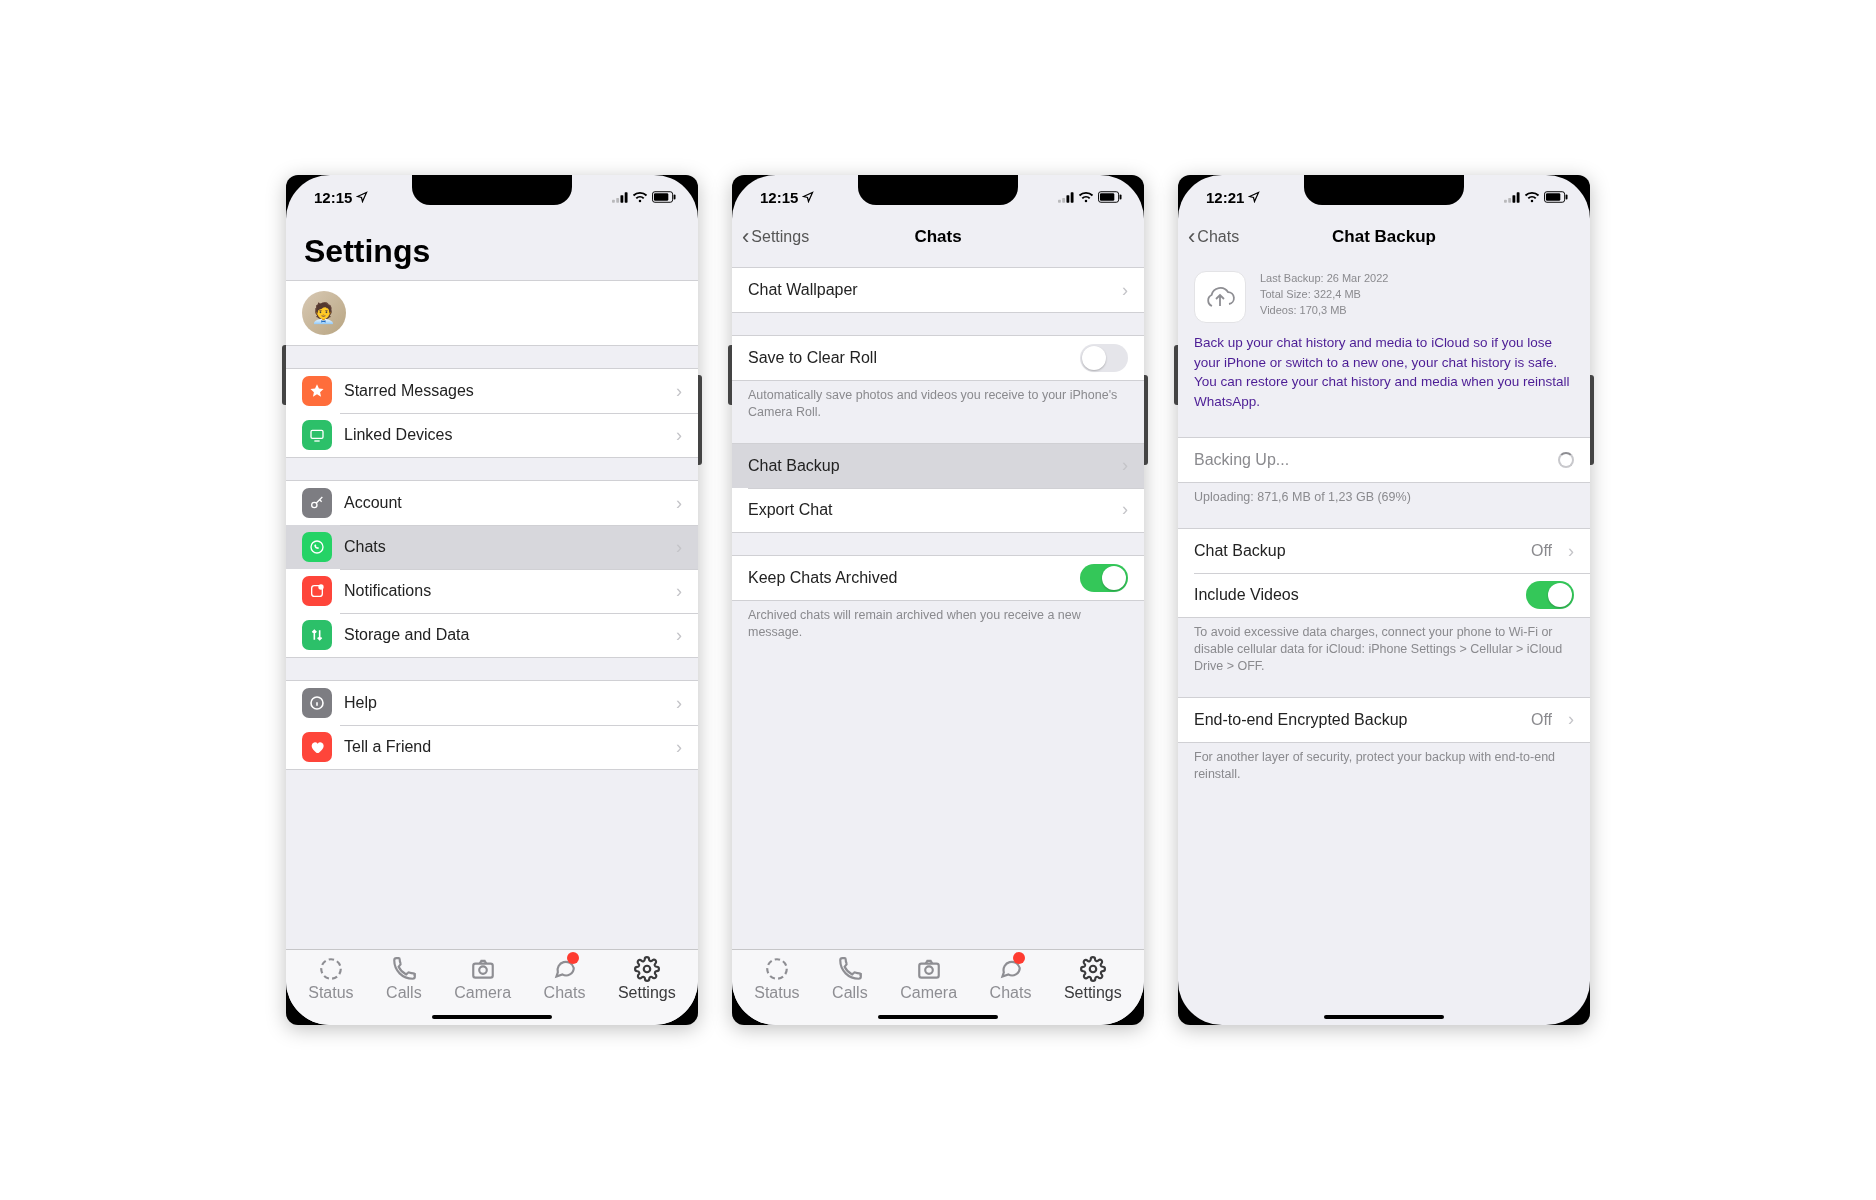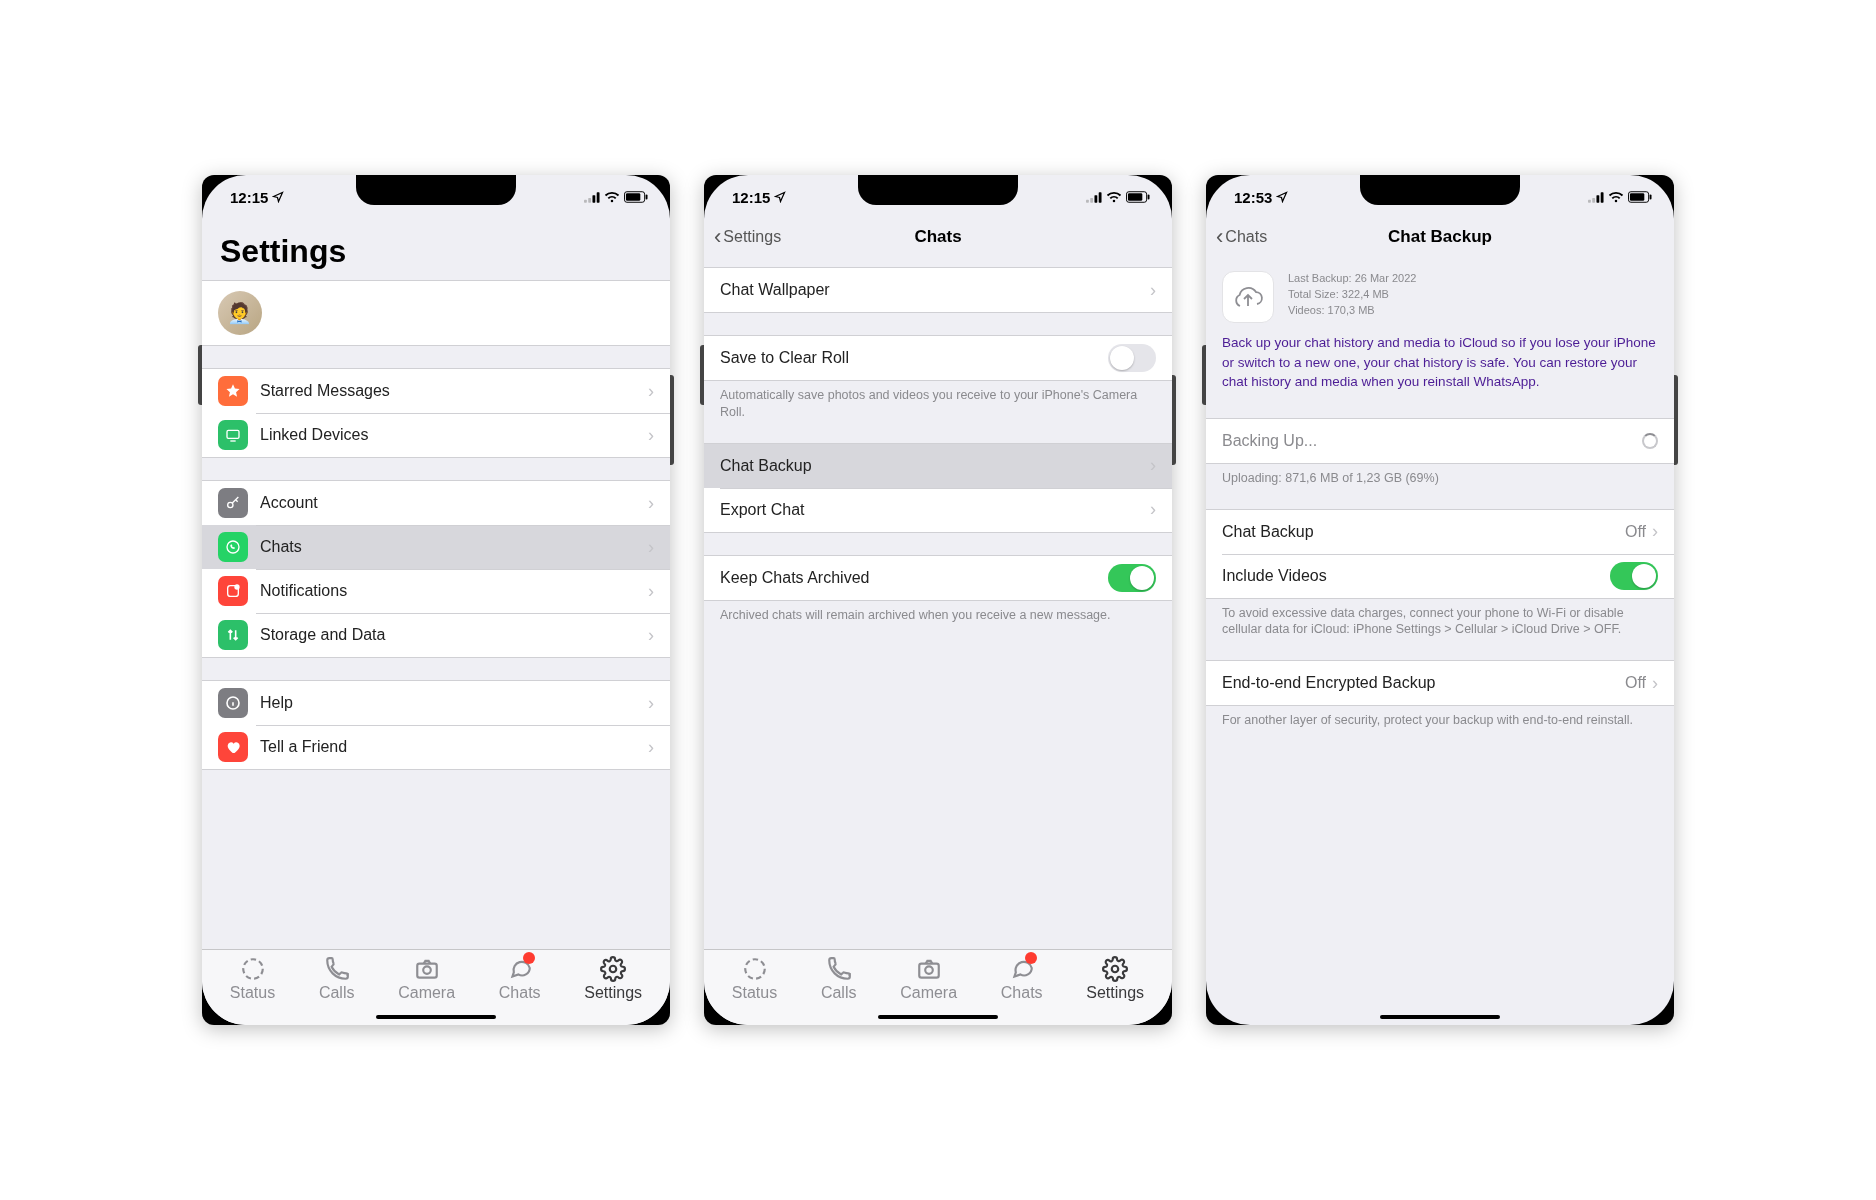--- a/index.html
+++ b/index.html
@@ -1,17 +1,17 @@
 <!DOCTYPE html>
 <html><head>
 <meta charset="utf-8">
 <style>
   * { box-sizing: border-box; margin: 0; padding: 0; font-family: -apple-system, BlinkMacSystemFont, "Segoe UI", Helvetica, Arial, sans-serif; }
   body { background:#fff; width:1876px; height:1200px; display:flex; justify-content:center; align-items:center; gap:34px; }
-  .phone { width:468px; height:850px; background:#000; border-radius:12px; position:relative; box-shadow:0 4px 20px rgba(0,0,0,0.25); }
+  .phone { width:412px; height:850px; background:#000; border-radius:12px; position:relative; box-shadow:0 4px 20px rgba(0,0,0,0.25); }
   .phone::before { content:""; position:absolute; left:-4px; top:170px; width:4px; height:60px; background:#444; border-radius:3px 0 0 3px; }
   .phone::after { content:""; position:absolute; right:-4px; top:200px; width:4px; height:90px; background:#444; border-radius:0 3px 3px 0; }
   .screen { width:100%; height:100%; background:#efeff4; border-radius:44px; overflow:hidden; position:relative; display:flex; flex-direction:column; }
   .notch { position:absolute; top:0; left:50%; transform:translateX(-50%); width:160px; height:30px; background:#000; border-radius:0 0 18px 18px; z-index:10; }
   .status-bar { height:44px; display:flex; justify-content:space-between; align-items:center; padding:0 22px 0 28px; font-size:15px; font-weight:600; }
   .sb-left { display:flex; align-items:center; gap:4px; }
   .sb-right { display:flex; align-items:center; gap:4px; }
   .nav-bar { height:36px; display:flex; align-items:center; justify-content:center; position:relative; padding:0 12px; }
   .nav-back { position:absolute; left:10px; display:flex; align-items:center; color:#555; font-size:16px; }
   .nav-title { font-weight:600; font-size:17px; }
@@ -20,21 +20,21 @@
   .profile-row { background:#fff; padding:10px 16px; display:flex; align-items:center; border-top:0.5px solid #d0d0d4; border-bottom:0.5px solid #d0d0d4; }
   .avatar-circle { width:44px; height:44px; border-radius:50%; background:linear-gradient(135deg,#d8c9b4,#b8a582); display:flex; align-items:center; justify-content:center; font-size:20px; }
   .group { margin-top:22px; background:#fff; border-top:0.5px solid #d0d0d4; border-bottom:0.5px solid #d0d0d4; }
   .row { display:flex; align-items:center; min-height:44px; padding:0 16px; font-size:16px; color:#222; position:relative; }
   .row + .row::before { content:""; position:absolute; top:0; left:54px; right:0; height:0.5px; background:#d0d0d4; }
   .row.noicon + .row::before, .row.noicon.first + .row::before { left:16px; }
   .row.selected { background:#d7d7dc; }
   .row .icon { width:30px; height:30px; border-radius:7px; margin-right:12px; display:flex; align-items:center; justify-content:center; color:#fff; flex-shrink:0; }
   .row .label { flex:1; }
   .row .chev { color:#c4c4c8; font-size:18px; }
-  .row .value { color:#8a8a8e; font-size:16px; margin-right:6px; }
+  .row .value { color:#8a8a8e; font-size:16px; margin-right:16px; }
   .footer-text { font-size:12.5px; color:#8a8a8e; padding:6px 16px 0; line-height:1.35; }
   .toggle { width:48px; height:28px; border-radius:14px; position:relative; }
   .toggle .knob { position:absolute; top:2px; width:24px; height:24px; border-radius:50%; background:#fff; box-shadow:0 1px 2px rgba(0,0,0,.25); }
   .toggle.off { background:#e5e5ea; } .toggle.off .knob{ left:2px; }
   .toggle.on  { background:#34c759; } .toggle.on  .knob{ right:2px; }
   .tab-bar { height:76px; border-top:0.5px solid #c6c6c8; background:#f7f7f9; display:flex; justify-content:space-around; align-items:flex-start; padding:6px 6px 0; }
   .tab { display:flex; flex-direction:column; align-items:center; color:#8e8e93; font-size:16px; gap:2px; position:relative; }
   .tab.active { color:#3a3a3c; }
   .tab .badge { position:absolute; top:-4px; right:6px; width:12px; height:12px; background:#fe3b30; border-radius:50%; }
   .home-ind { position:absolute; bottom:6px; left:50%; transform:translateX(-50%); width:120px; height:4px; background:#000; border-radius:3px; }
@@ -343,21 +343,21 @@
     </div>
     <div class="home-ind"></div>
   </div>
 </div>
 
 <div class="phone">
   <div class="screen">
     <div class="notch"></div>
     <div class="status-bar">
       <div class="sb-left">
-        <span>12:53</span>
+        <span>12:21</span>
         <span>
             <svg width="12" height="12" viewBox="0 0 24 24" fill="none" stroke="#000" stroke-width="2.5">
               <path d="M3 11l18-8-8 18-2-8-8-2z"></path>
             </svg>
           </span>
       </div>
       <div class="sb-right">
         <span>
             <svg width="16" height="11" viewBox="0 0 17 11">
               <rect x="0" y="8" width="3" height="3" rx="0.7" fill="#b9b9bb"></rect>

